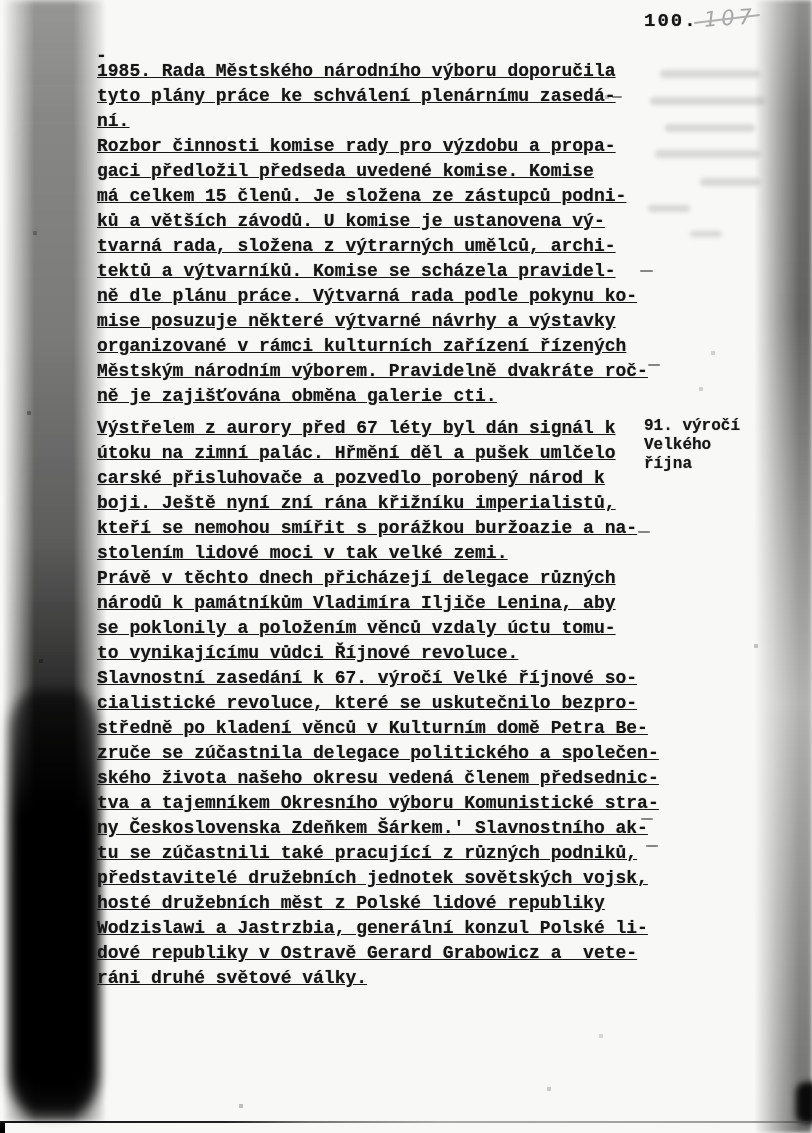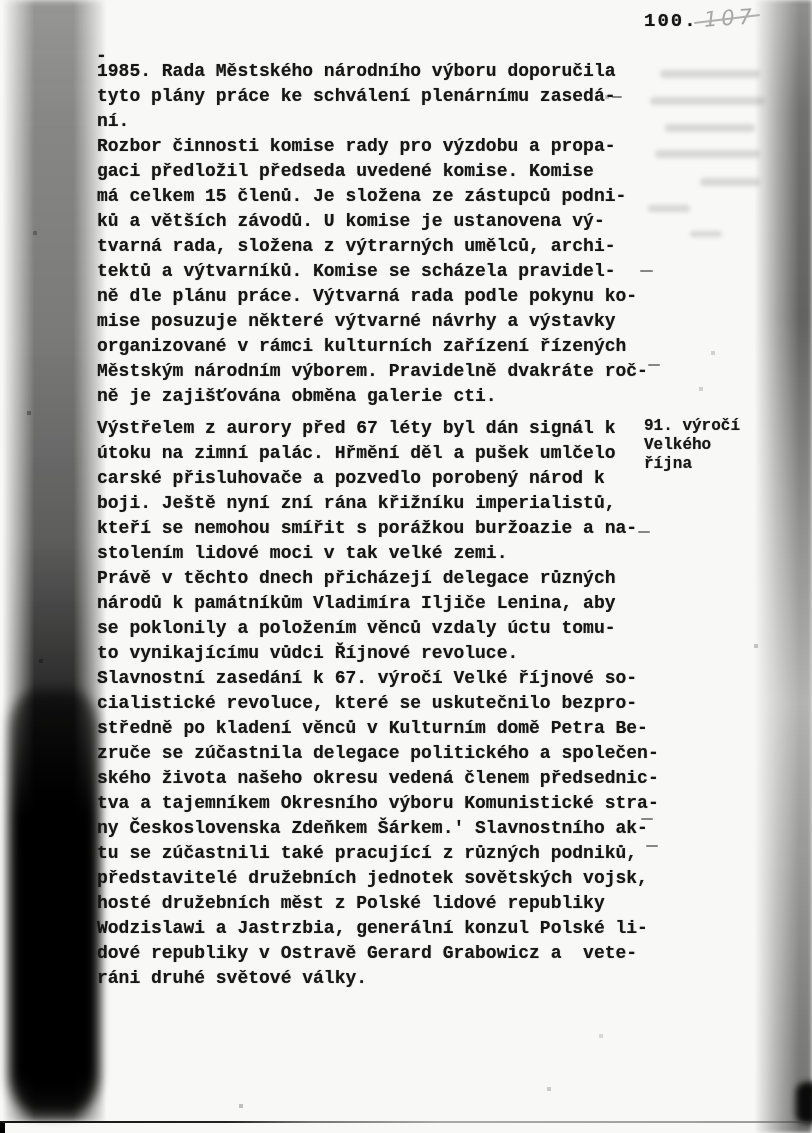--- a/index.html
+++ b/index.html
@@ -72,20 +72,21 @@
   }
   .handwritten-strike {
     position: absolute; left: 694px; top: 18px; width: 66px; height: 2px;
     background: #b0b0b0; transform: rotate(-7deg);
   }
   .body-text { position: absolute; left: 97px; top: 59px; width: 580px; }
   .para {
     margin: 0; padding: 0;
     font-family: inherit; font-size: 18px; line-height: 25px;
     white-space: pre;
+    text-decoration: underline;
   }
   .para + .para { margin-top: 0; }
   .para.gap-before { margin-top: 7px; }
   .margin-note {
     position: absolute; left: 644px; top: 417px;
     font-size: 16px; line-height: 19px; white-space: pre;
   }
   .top-correction-mark { position: absolute; left: 96px; top: 46px; font-size: 18px; }
 </style>
 </head>

